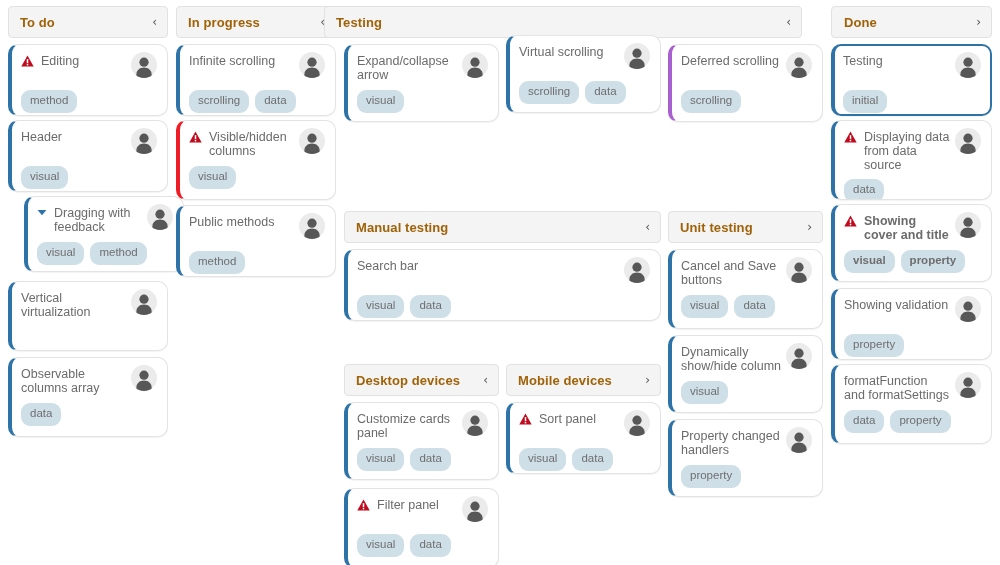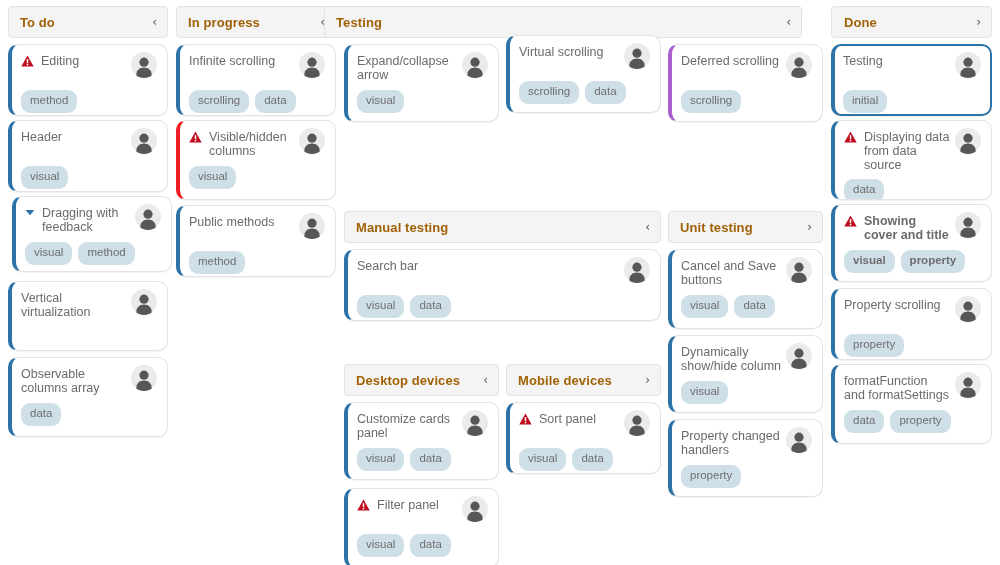--- a/index.html
+++ b/index.html
@@ -166,21 +166,21 @@
           <svg width="26" height="24" viewBox="0 0 26 24" aria-hidden="true">
             <circle cx="13" cy="8.2" r="4.6" fill="#575757"></circle>
             <path d="M13 13.6c-4.4 0-7.6 2.9-7.6 6.6V24h15.2v-3.8c0-3.7-3.2-6.6-7.6-6.6z" fill="#575757"></path>
           </svg>
         </div>
       </div>
       <div class="tags">
         <span class="tag">visual</span>
       </div>
     </div>
-    <div class="card" style="left: 12px; top: 196px; width: 160px; height: 76px;">
+    <div class="card" style="left: 24px; top: 196px; width: 160px; height: 76px;">
       <div class="card-top">
         <div class="card-title-wrap">
           <span class="pri">
             <svg width="10" height="10" viewBox="0 0 10 10" aria-hidden="true">
               <path d="M0.6 3 9.4 3 5 8.2 Z" fill="#2e73a8"></path>
             </svg>
           </span>
           <div class="card-title">Dragging with feedback</div>
         </div>
         <div class="avatar">
@@ -548,21 +548,21 @@
         </div>
       </div>
       <div class="tags">
         <span class="tag">visual</span>
         <span class="tag">property</span>
       </div>
     </div>
     <div class="card" style="left: 831px; top: 288px; width: 161px; height: 72px;">
       <div class="card-top">
         <div class="card-title-wrap">
-          <div class="card-title">Property scrolling</div>
+          <div class="card-title">Showing validation</div>
         </div>
         <div class="avatar">
           <svg width="26" height="24" viewBox="0 0 26 24" aria-hidden="true">
             <circle cx="13" cy="8.2" r="4.6" fill="#575757"></circle>
             <path d="M13 13.6c-4.4 0-7.6 2.9-7.6 6.6V24h15.2v-3.8c0-3.7-3.2-6.6-7.6-6.6z" fill="#575757"></path>
           </svg>
         </div>
       </div>
       <div class="tags">
         <span class="tag">property</span>

